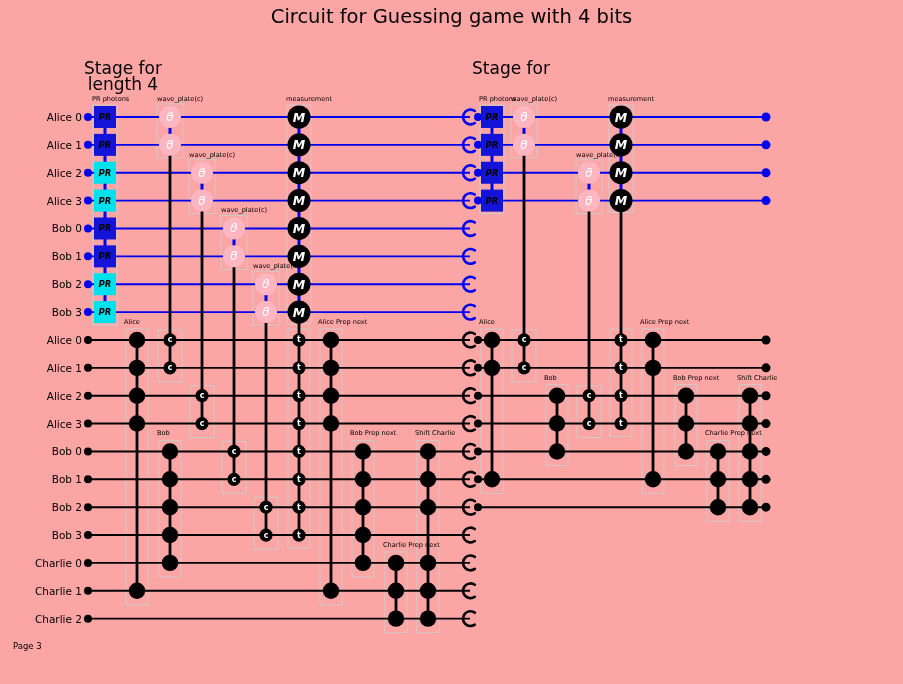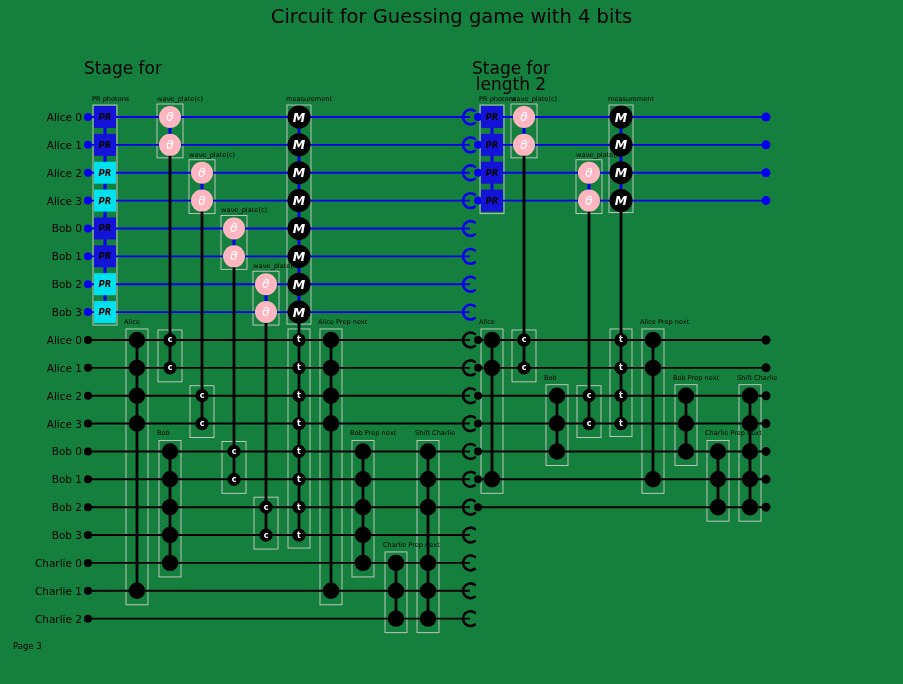--- a/index.html
+++ b/index.html
@@ -1,35 +1,35 @@
 <!DOCTYPE html>
 <html><head>
 <meta charset="utf-8">
 <style>
   html,body{margin:0;padding:0;background:#fff;}
-  #page{position:relative;width:903px;height:684px;background:#15803d;overflow:hidden;
+  #page{position:relative;width:903px;height:684px;background:#fca5a5;overflow:hidden;
         font-family:"DejaVu Sans","Liberation Sans",sans-serif;color:#000;}
   #title{position:absolute;top:5px;left:0;width:903px;text-align:center;
          font-size:19.5px;font-weight:400;}
   .stage-label{position:absolute;top:44px;width:160px;margin-left:-80px;text-align:center;
                font-size:17px;line-height:16px;margin-top:16px;}
   #page-num{position:absolute;left:13px;top:641px;font-size:8.5px;}
   svg{position:absolute;left:0;top:0;}
 </style>
 </head>
 <body>
 
 <div id="page">
   <div id="title">Circuit for Guessing game with 4 bits</div>
   <div class="stage-label" id="stage1-label" style="left: 123px;">
     <div>Stage for</div>
+    <div>length 4</div>
   </div>
   <div class="stage-label" id="stage2-label" style="left: 511px;">
     <div>Stage for</div>
-    <div>length 2</div>
   </div>
   <svg id="circuit" width="903" height="684" viewBox="0 0 903 684">
       <g>
         <rect x="93" y="105" width="24" height="220.09000000000003" fill="none" stroke="#cccccc" stroke-width="0.9"></rect>
         <rect x="126" y="328.96000000000004" width="22" height="275.8299999999999" fill="none" stroke="#cccccc" stroke-width="0.9"></rect>
         <rect x="157" y="104" width="26" height="53.870000000000005" fill="none" stroke="#cccccc" stroke-width="0.9"></rect>
         <rect x="158" y="329.96000000000004" width="24" height="51.870000000000005" fill="none" stroke="#cccccc" stroke-width="0.9"></rect>
         <rect x="159" y="440.44" width="22" height="136.48000000000008" fill="none" stroke="#cccccc" stroke-width="0.9"></rect>
         <rect x="189" y="159.74" width="26" height="53.870000000000005" fill="none" stroke="#cccccc" stroke-width="0.9"></rect>
         <rect x="190" y="385.7" width="24" height="51.870000000000005" fill="none" stroke="#cccccc" stroke-width="0.9"></rect>

